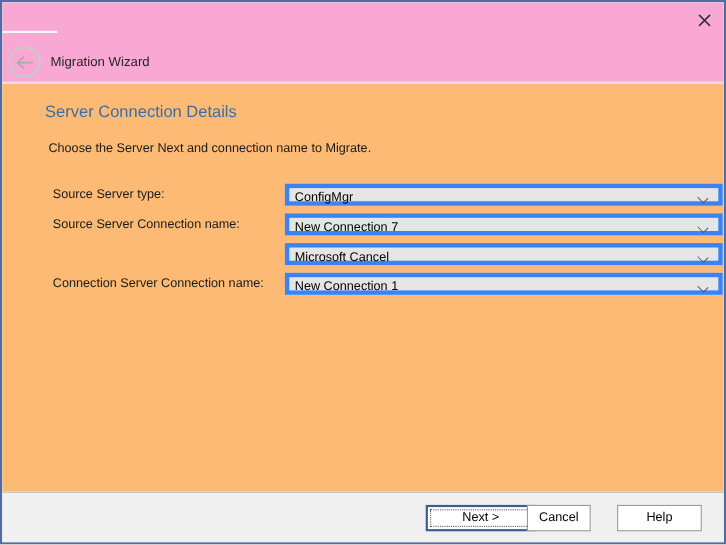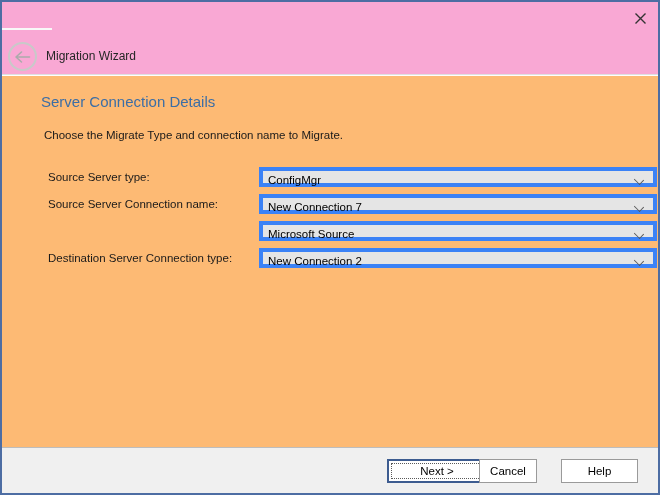--- a/index.html
+++ b/index.html
@@ -134,49 +134,49 @@
           <path d="M15.5 7 H2.5 M7.5 2 L2 7 L7.5 12" stroke="#ababab" stroke-width="1.6" fill="none" stroke-linecap="round" stroke-linejoin="round"></path>
         </svg>
       </span>
     </div>
 
     <div class="wizard-title">Migration Wizard</div>
   </div>
 
   <div class="body-area">
     <div class="page-heading">Server Connection Details</div>
-    <div class="page-desc">Choose the Migrate Type and connection name to Migrate.</div>
+    <div class="page-desc">Choose the Server Next and connection name to Migrate.</div>
 
     <div class="form-row" style="top:91px;">
       <span class="field-label">Source Server type:</span>
       <div class="combo">
         <span class="combo-value">ConfigMgr</span>
         <span class="chevron"></span>
       </div>
     </div>
 
     <div class="form-row" style="top:118px;">
       <span class="field-label">Source Server Connection name:</span>
       <div class="combo">
         <span class="combo-value">New Connection 7</span>
         <span class="chevron"></span>
       </div>
     </div>
 
     <div class="form-row" style="top:145px;">
       <div class="combo">
-        <span class="combo-value">Microsoft Source</span>
+        <span class="combo-value">Microsoft Cancel</span>
         <span class="chevron"></span>
       </div>
     </div>
 
     <div class="form-row" style="top:172px;">
-      <span class="field-label">Destination Server Connection type:</span>
+      <span class="field-label">Connection Server Connection name:</span>
       <div class="combo">
-        <span class="combo-value">New Connection 2</span>
+        <span class="combo-value">New Connection 1</span>
         <span class="chevron"></span>
       </div>
     </div>
   </div>
 
   <div class="footer">
     <button class="btn btn-default">Next &gt;</button>
     <button class="btn btn-plain btn-cancel">Cancel</button>
     <button class="btn btn-plain btn-help">Help</button>
   </div>

